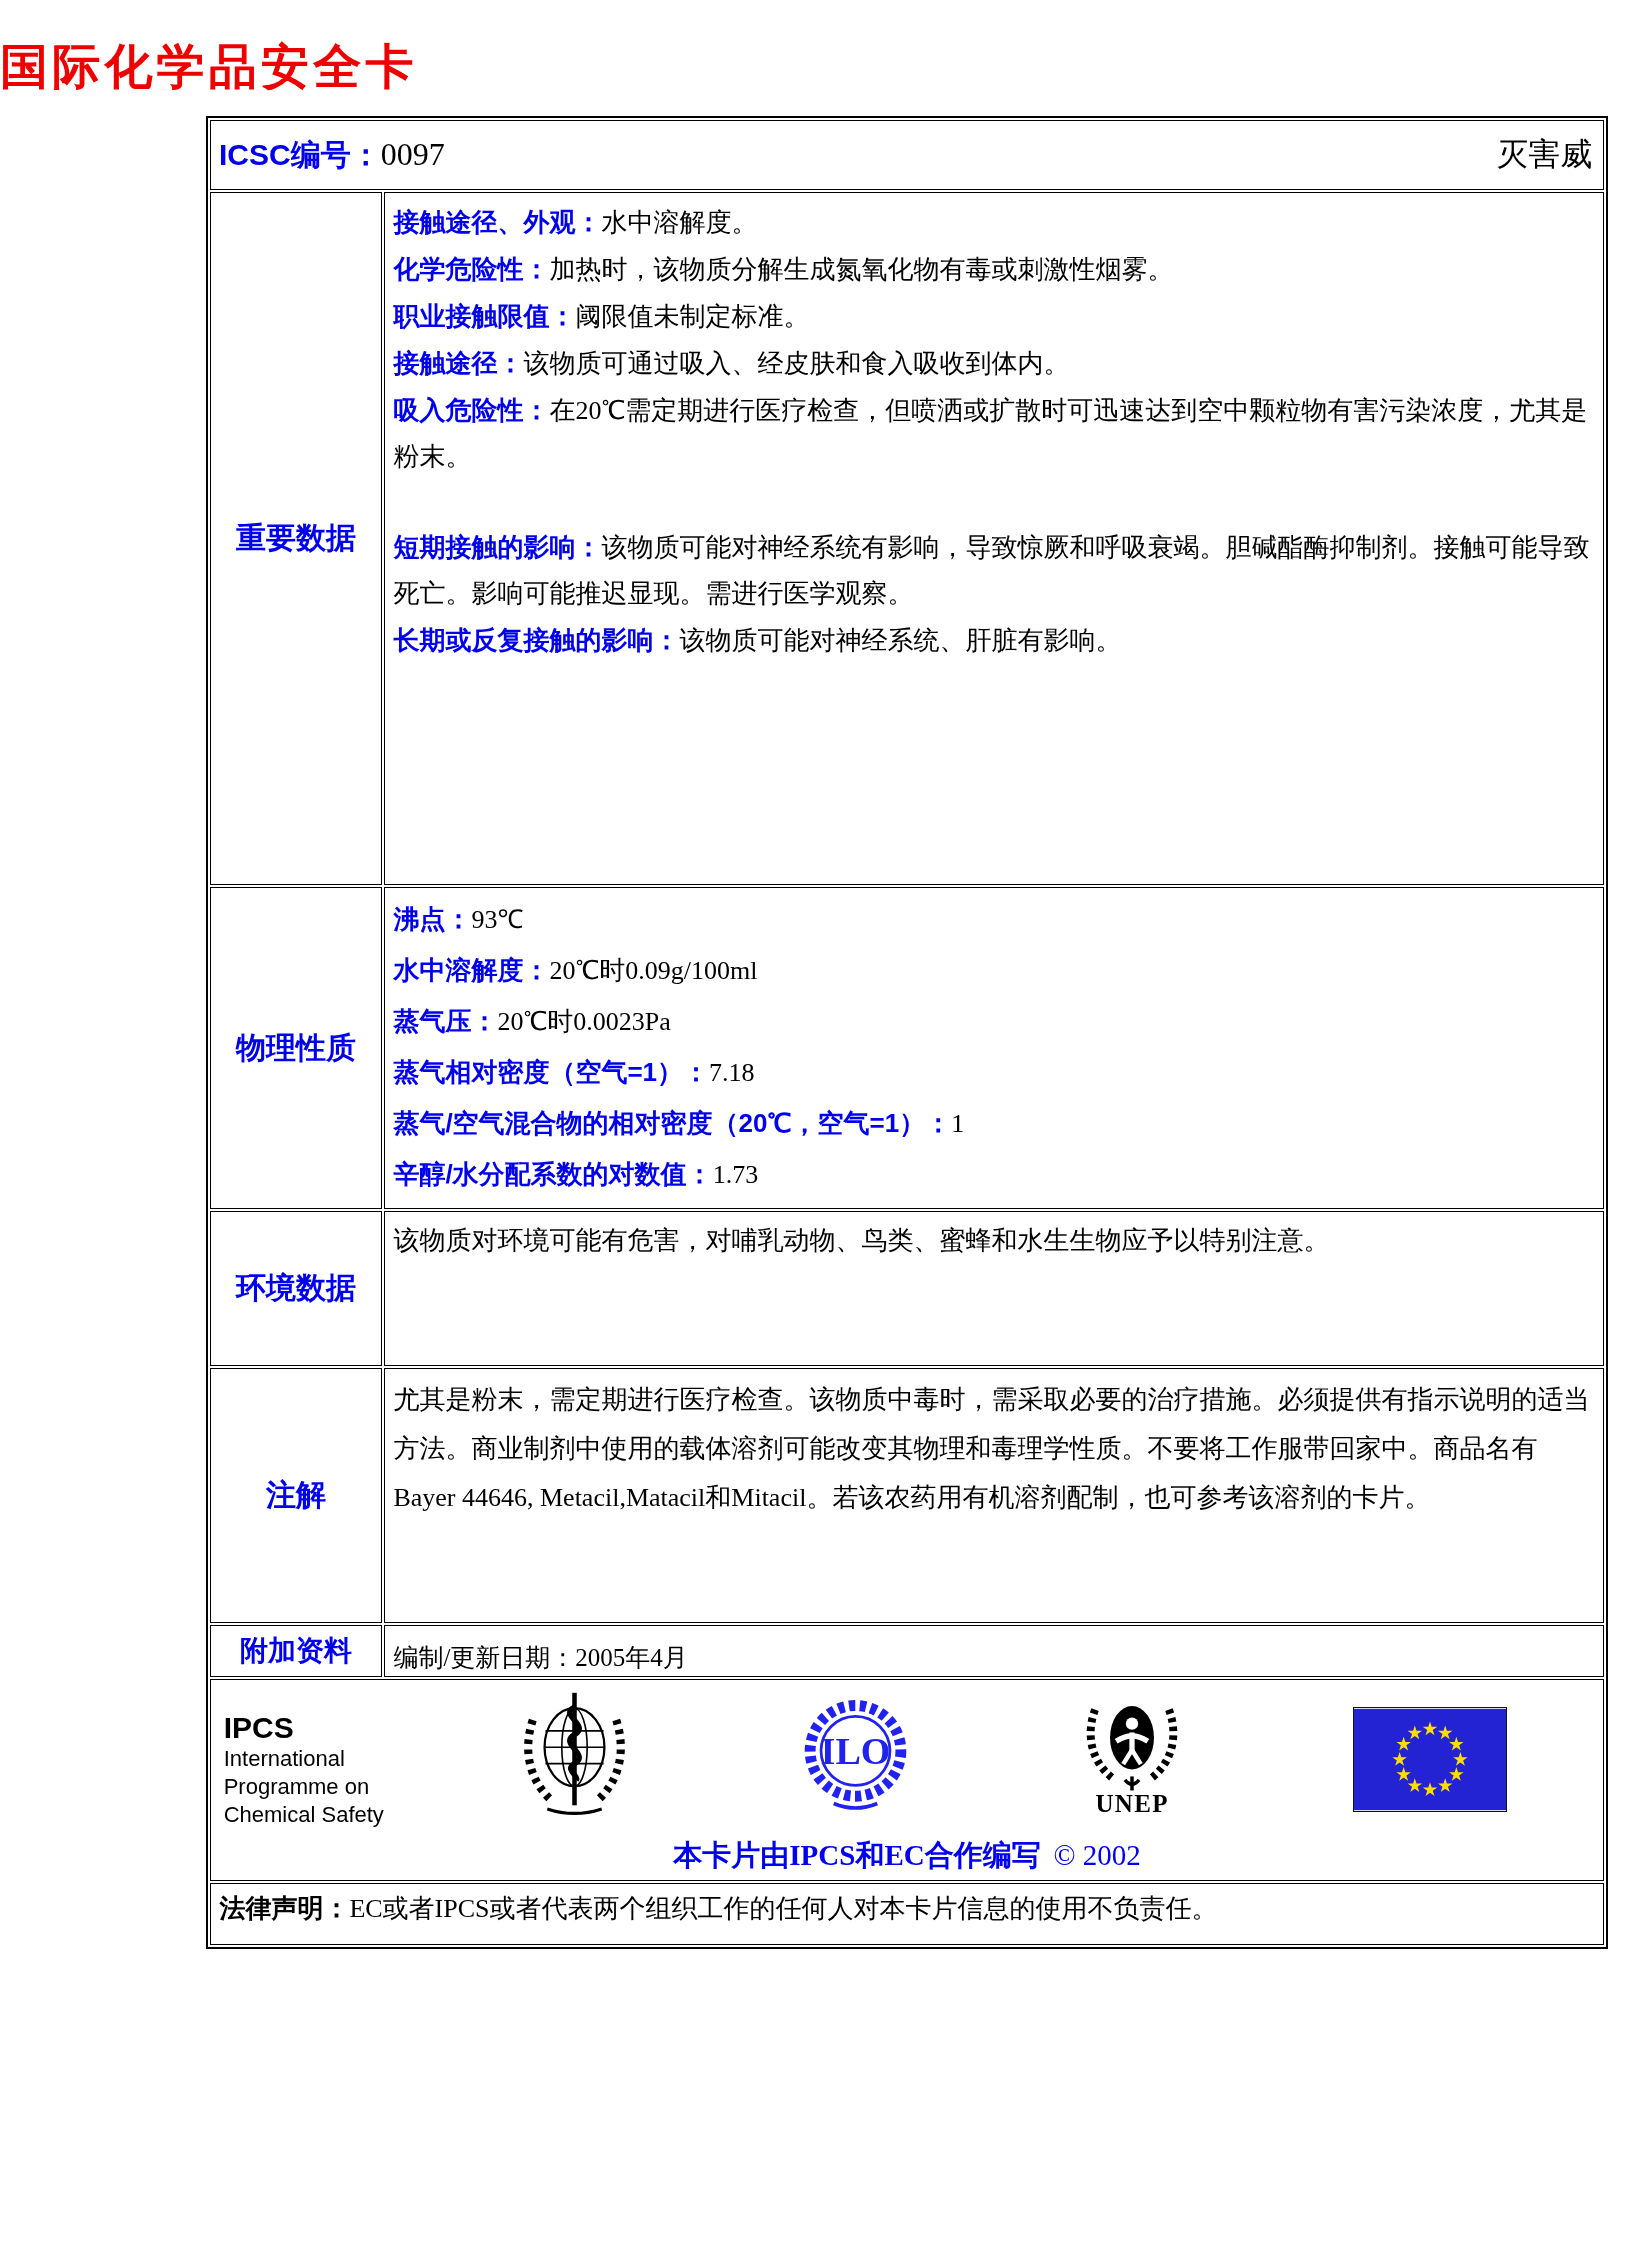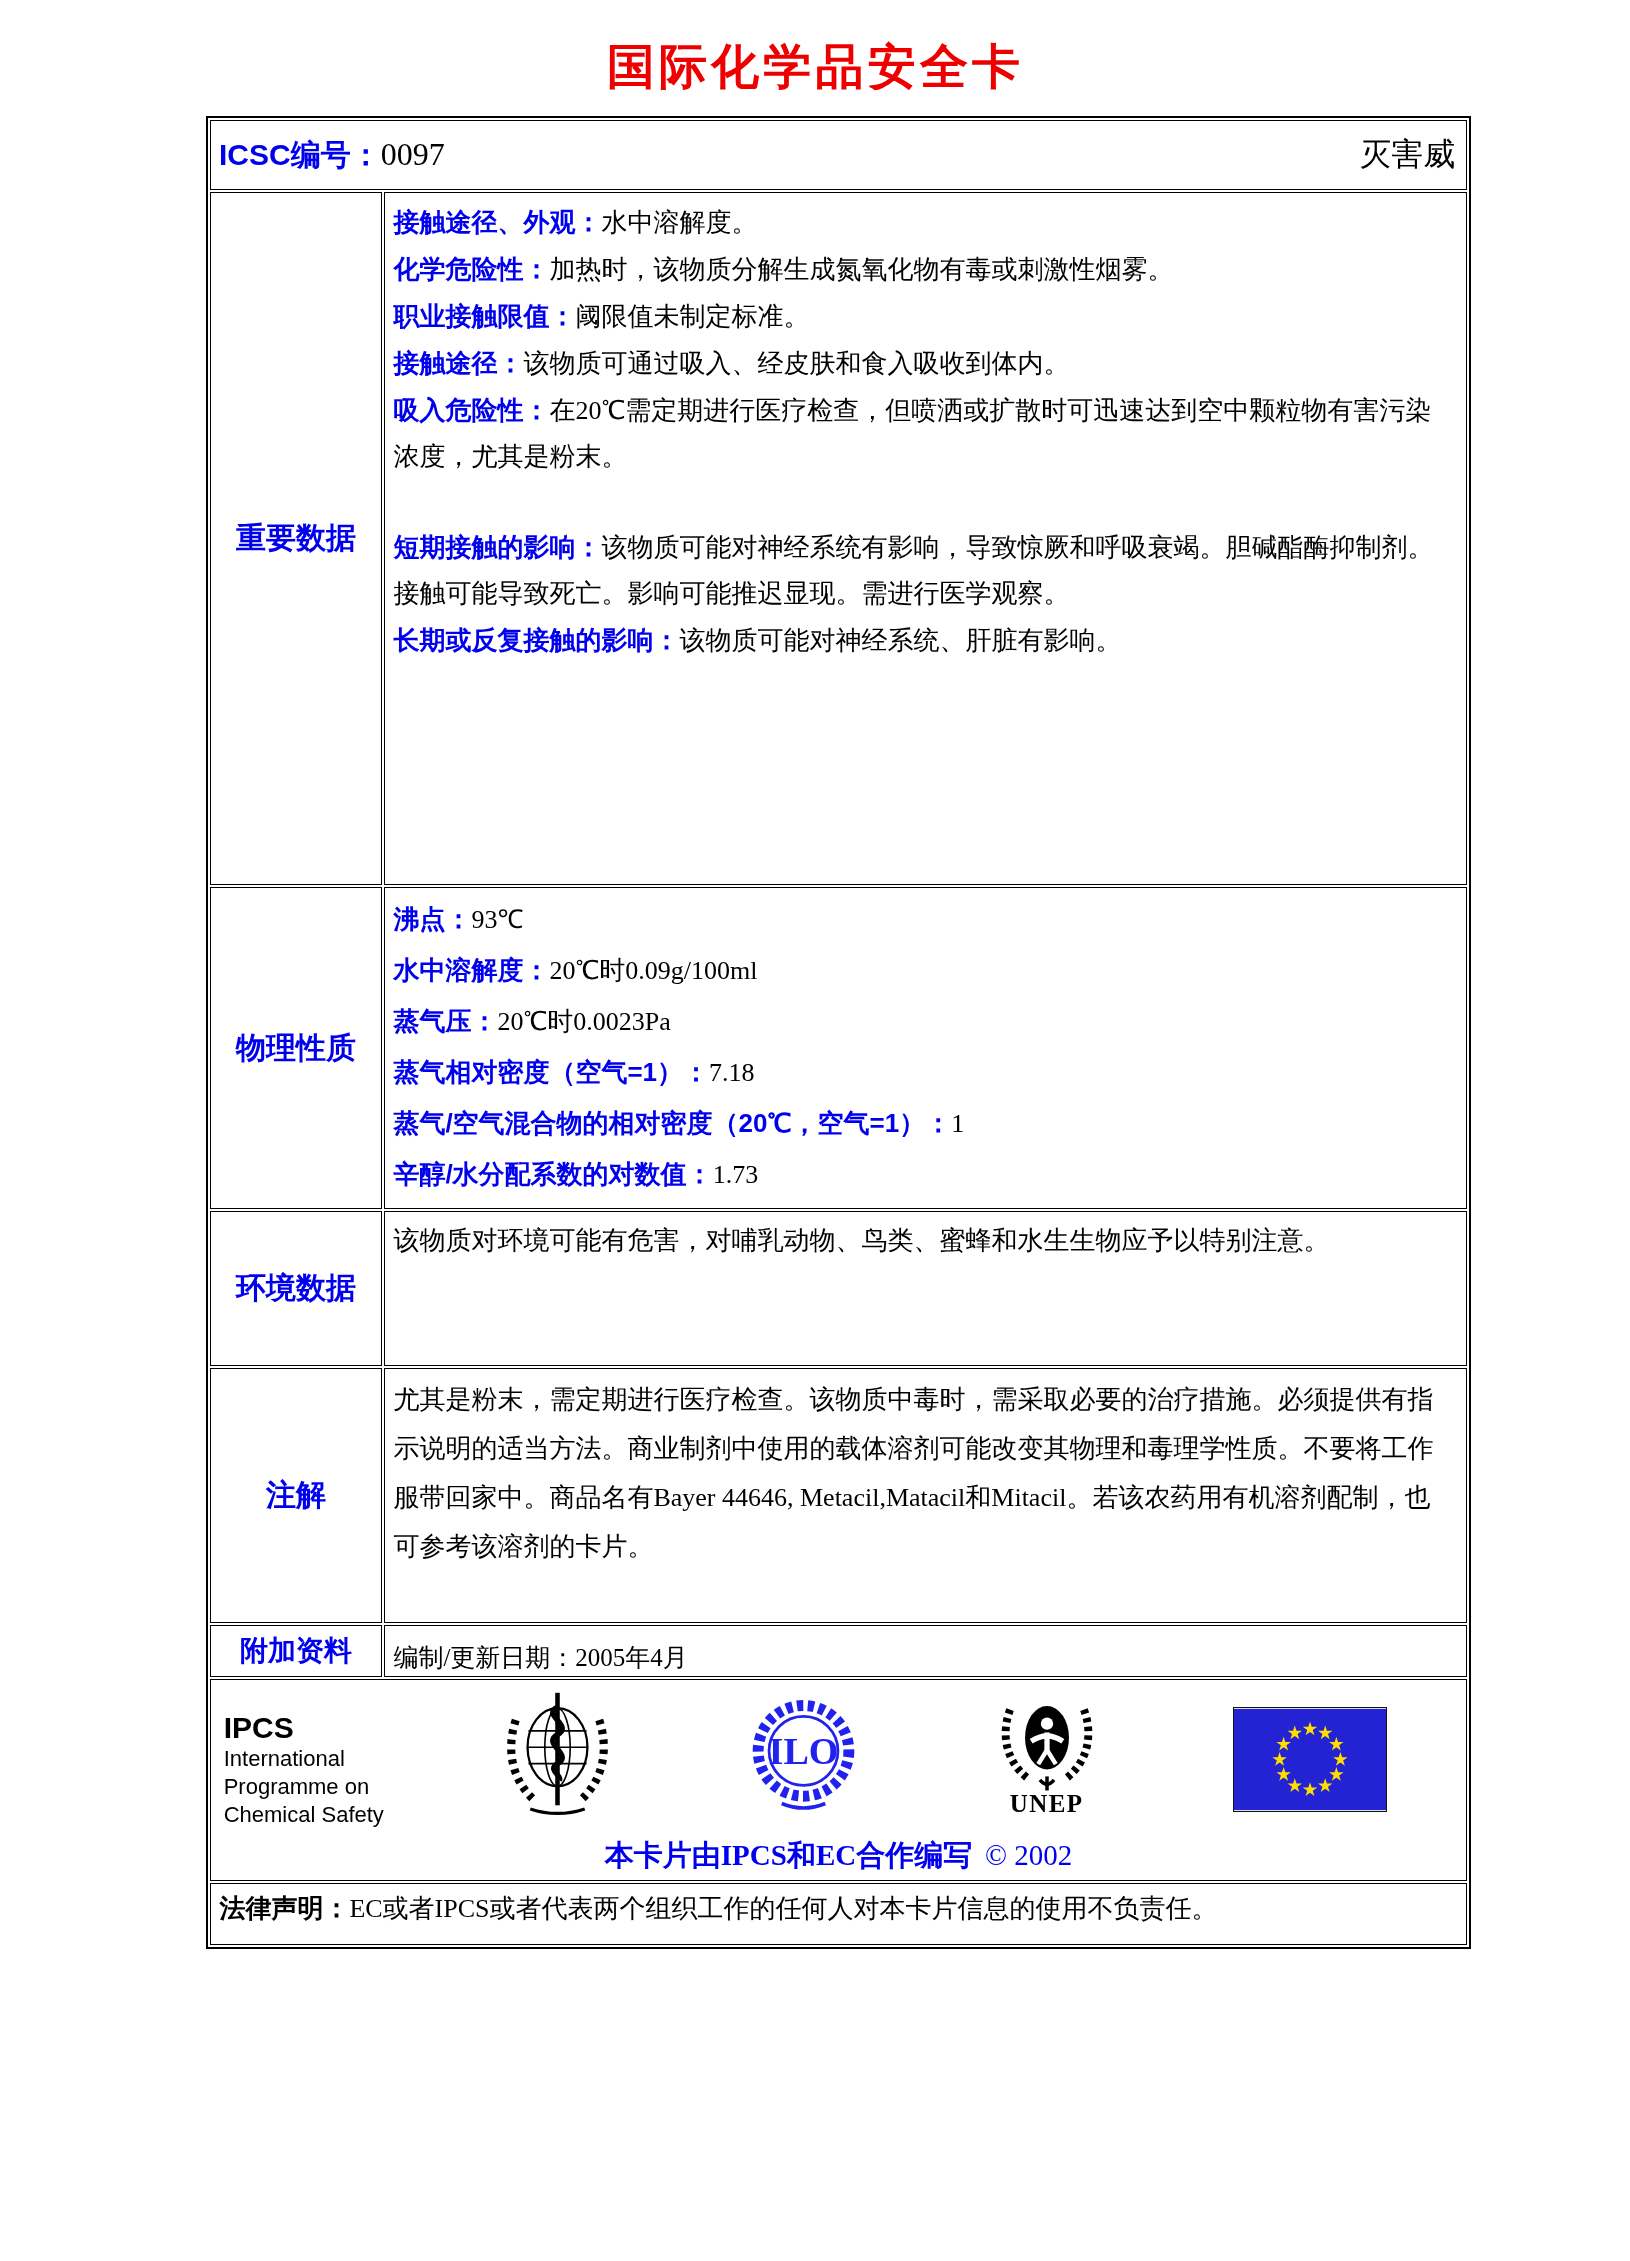--- a/index.html
+++ b/index.html
@@ -2,26 +2,26 @@
 <html style="font-size:11.3px"><head>
 <meta charset="utf-8">
 <style>
   html,body{margin:0;padding:0;background:#ffffff;}
   body{
     width:1631px;height:2261px;position:relative;
     font-family:"Liberation Serif",serif;color:#000;
     -webkit-font-smoothing:antialiased;
   }
   .page-title{
-    padding-top:35px;width:100%;text-align:center;
+    padding-top:35px;width:100%;
     font-size:48px;font-weight:bold;color:#ee0000;
     letter-spacing:4.2px;font-family:"Liberation Serif",serif;
   }
   table.icsc{
-    margin:17px 0 0 206px;width:1265px;
+    margin:17px 0 0 206px;width:1402px;
     border:2.1px solid #000;border-collapse:separate;border-spacing:2.8px;
     table-layout:fixed;background:#fff;
   }
   td{border:1.4px solid #000;vertical-align:top;box-sizing:border-box;overflow:hidden;}
   td.lbl{
     text-align:center;vertical-align:middle;
     color:#0000ee;font-family:"Liberation Sans",sans-serif;
     font-weight:bold;font-size:30px;
   }
   td.content{padding:5.6px 11.3px 0 8.4px;font-size:26px;line-height:46px;}

